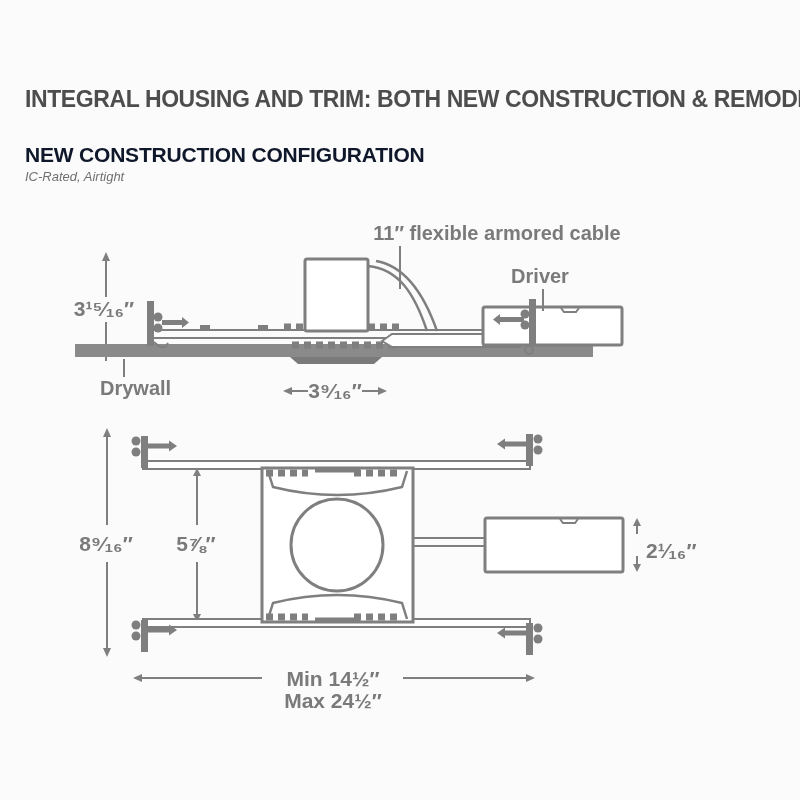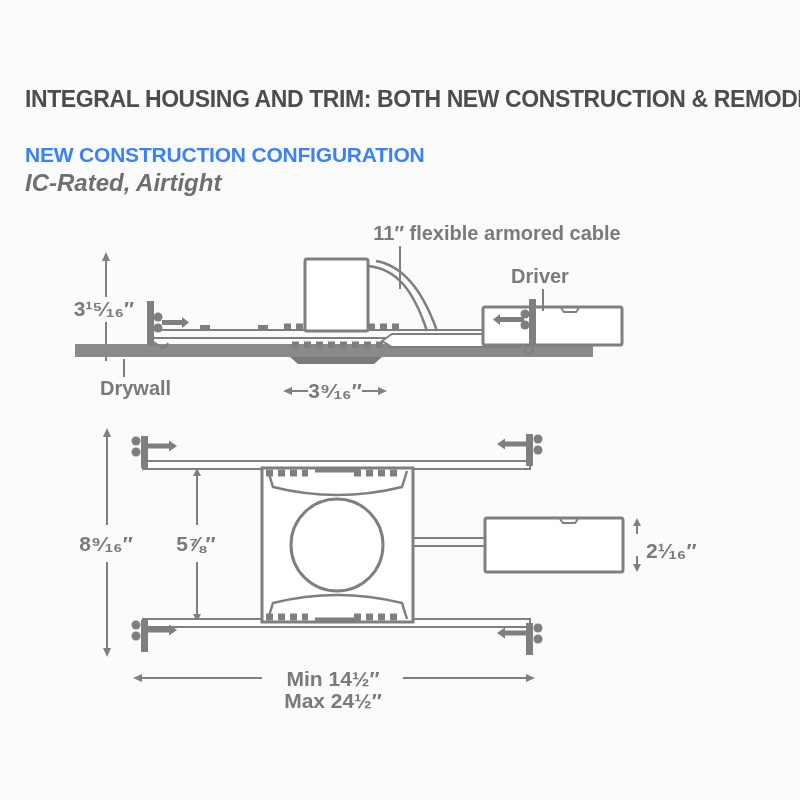--- a/index.html
+++ b/index.html
@@ -9,25 +9,25 @@
     font-family:"Liberation Sans","DejaVu Sans",sans-serif;
   }
   .hdr-title{
     position:absolute;left:25px;top:86px;width:770px;
     font-size:23px;font-weight:bold;letter-spacing:-0.4px;
     color:#4d4d4d;white-space:nowrap;
   }
   .hdr-sub{
     position:absolute;left:25px;top:143px;
     font-size:21px;font-weight:bold;letter-spacing:-0.2px;
-    color:#3b82f6;white-space:nowrap;
+    color:#0f172a;white-space:nowrap;
   }
   .hdr-note{
     position:absolute;left:25px;top:169px;
-    font-size:24px;font-weight:bold;font-style:italic;
+    font-size:13px;font-weight:normal;font-style:italic;
     color:#6f6f6f;white-space:nowrap;
   }
   svg.diagram{position:absolute;left:0;top:0;}
   .ln{stroke:#7f7f7f;fill:none;}
   .ln2{stroke-width:2;}
   .ln25{stroke-width:2.5;}
   .boxw{fill:#ffffff;stroke:#7f7f7f;}
   .solid{fill:#7f7f7f;stroke:none;}
   .drywall{fill:#8a8a8a;stroke:none;}
   .trim{fill:#7a7a7a;stroke:none;}

